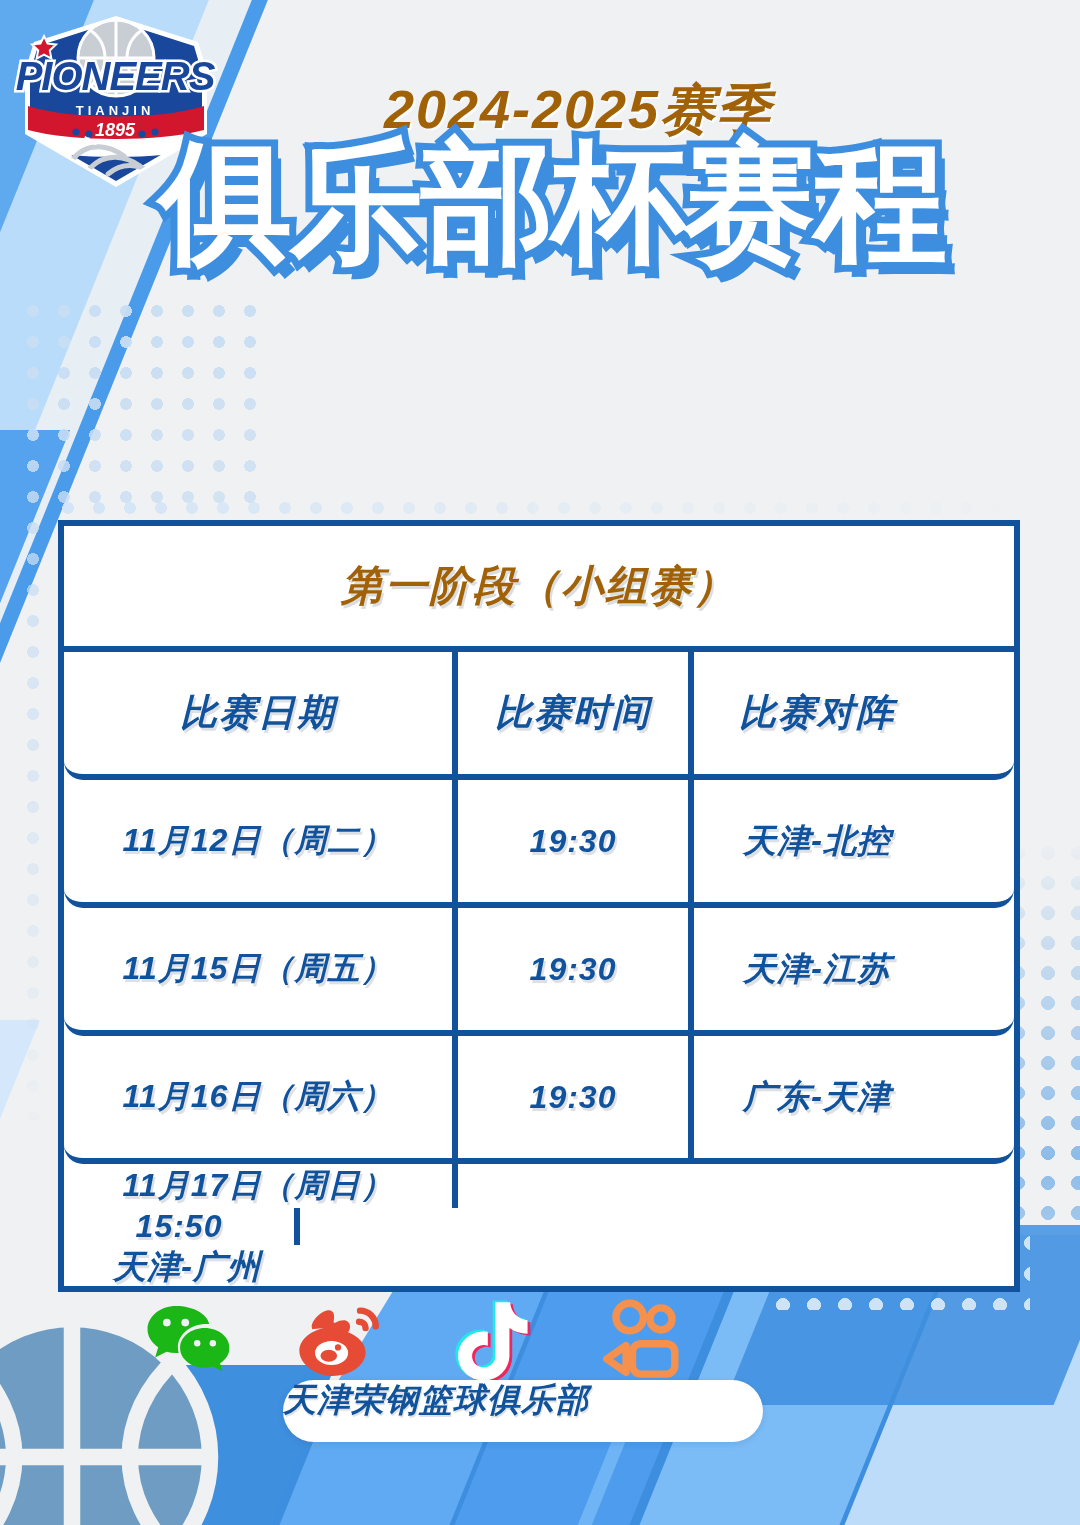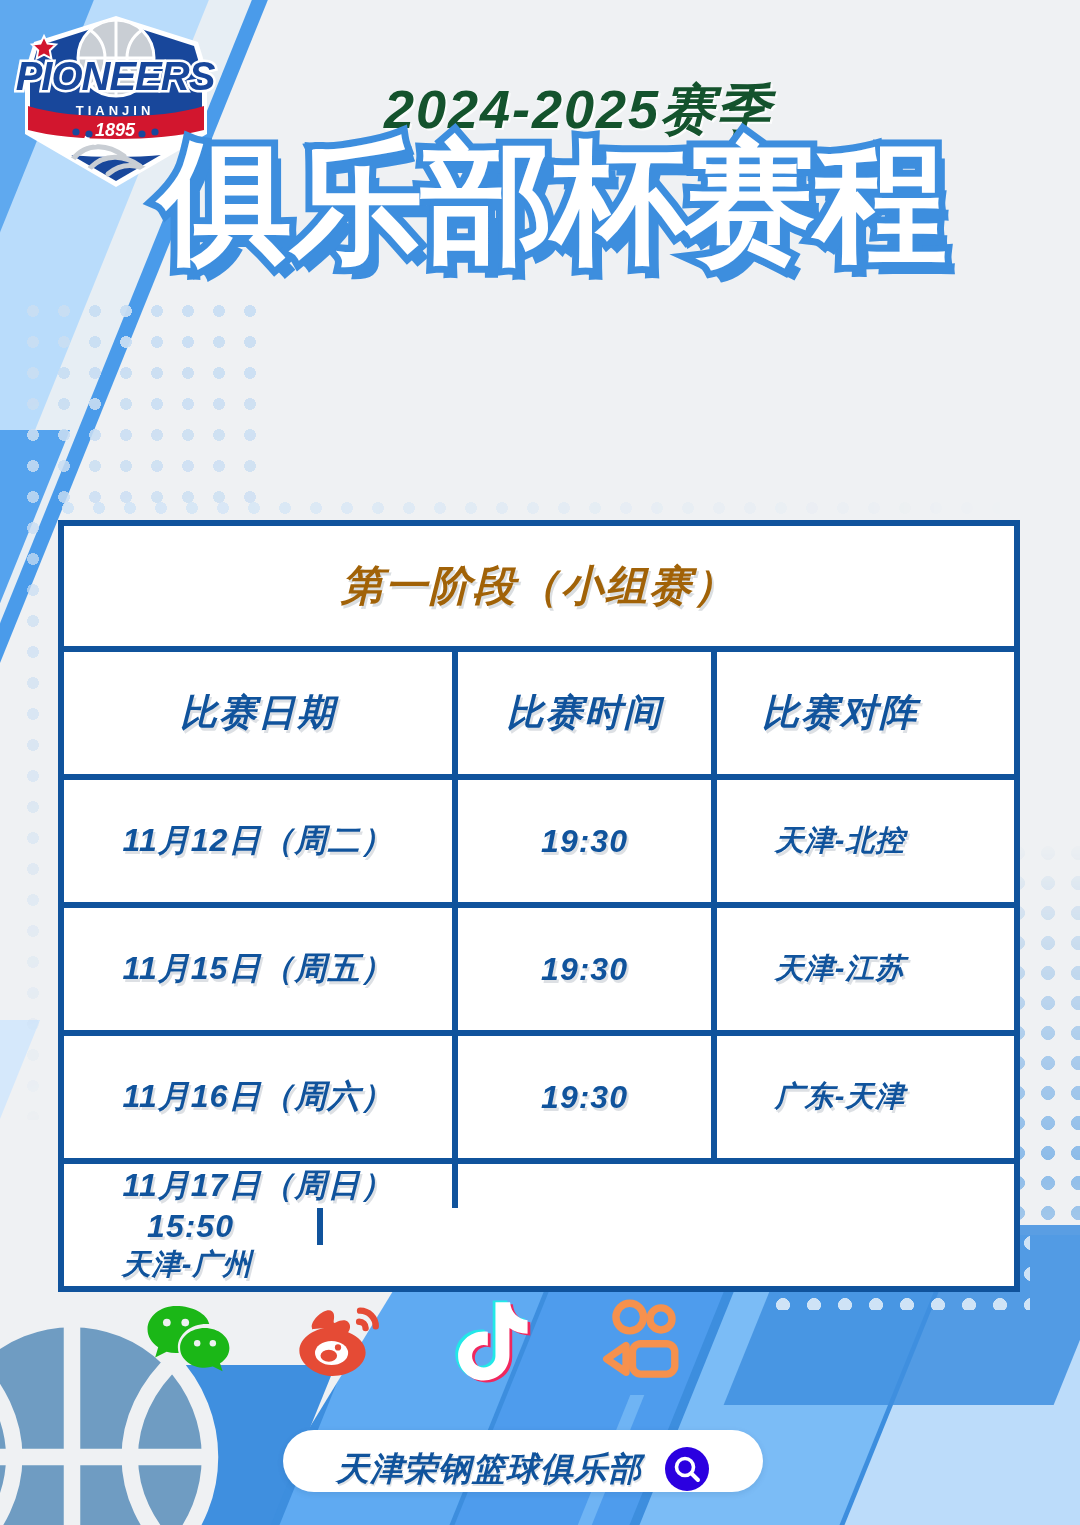--- a/index.html
+++ b/index.html
@@ -71,21 +71,21 @@
   .basketball{position:absolute;left:-78px;bottom:-82px;width:300px;height:300px;}
 
   
   .logo{position:absolute;left:14px;top:14px;width:205px;height:175px;}
 
   .season{
     position:absolute;left:0;top:74px;width:1080px;
     text-align:center;
     font-size:54px;font-weight:bold;font-style:italic;
     letter-spacing:2px;
-    color:#14532d;
+    color:#a16207;
     padding-left:76px;box-sizing:border-box;
     text-shadow:2px 2px 0 rgba(255,255,255,.75);
   }
 
   .title-wrap{position:absolute;left:0;top:152px;width:1080px;text-align:center;}
   .title-line{
     font-size:133px;line-height:1.03;
     font-weight:bold;
     color:#ffffff;
     letter-spacing:-2px;
@@ -105,55 +105,56 @@
     box-sizing:border-box;
   }
   .t-stage{
     height:120px;
     display:flex;align-items:center;justify-content:center;
     border-bottom:6px solid #10539c;
     font-size:42px;font-weight:bold;font-style:italic;
     color:#a16207;letter-spacing:2px;
     text-shadow:2px 3px 0 rgba(150,160,170,.35);
   }
-  .t-row{display:flex;border-bottom:6px solid #10539c;}
+  .t-row{display:flex;border-bottom:6px solid #10539c;border-radius:19px;}
   .t-row:last-child{border-bottom:none;flex-direction:column;}
   .t-head{height:122px;}
   .t-body{height:122px;}
   .cell{
     display:flex;align-items:center;justify-content:center;
     box-sizing:border-box;
     border-right:6px solid #10539c;
     font-style:italic;font-weight:bold;
     color:#10539c;
     text-shadow:2px 3px 0 rgba(150,160,170,.32);
   }
   .cell:last-child{border-right:none;}
   .c-date{width:394px;}
-  .c-time{width:259px;}
+  .c-time{width:236px;}
   .c-match{width:246px;}
   .t-head .cell{font-size:37px;letter-spacing:2px;}
   .t-body .cell{font-size:32px;letter-spacing:1px;}
-  .t-body .c-match{font-size:29px;}
+  .t-body .c-match{font-size:33px;}
 
   
   .socials{
     position:absolute;left:0;top:1295px;width:1080px;
     display:flex;justify-content:center;align-items:center;gap:58px;
     padding-right:255px;box-sizing:border-box;
   }
   .soc{width:92px;height:92px;display:block;}
 
   
   .pill{
-    position:absolute;left:283px;top:1430px;
+    position:absolute;left:283px;top:1380px;
     width:480px;height:62px;
     background:#ffffff;border-radius:34px;
-    display:flex;align-items:flex-end;justify-content:center;gap:22px;
+    display:flex;align-items:flex-start;justify-content:center;gap:22px;
     box-shadow:0 2px 6px rgba(20,60,110,.12);
+    flex-direction:column;
   }
   .pill-text{
     font-size:33px;font-weight:bold;font-style:italic;
     color:#10539c;letter-spacing:1px;
     text-shadow:1px 2px 0 rgba(150,160,170,.3);
   }
   .pill-icon{width:46px;height:46px;}
 </style>
 </head>
 <body>

